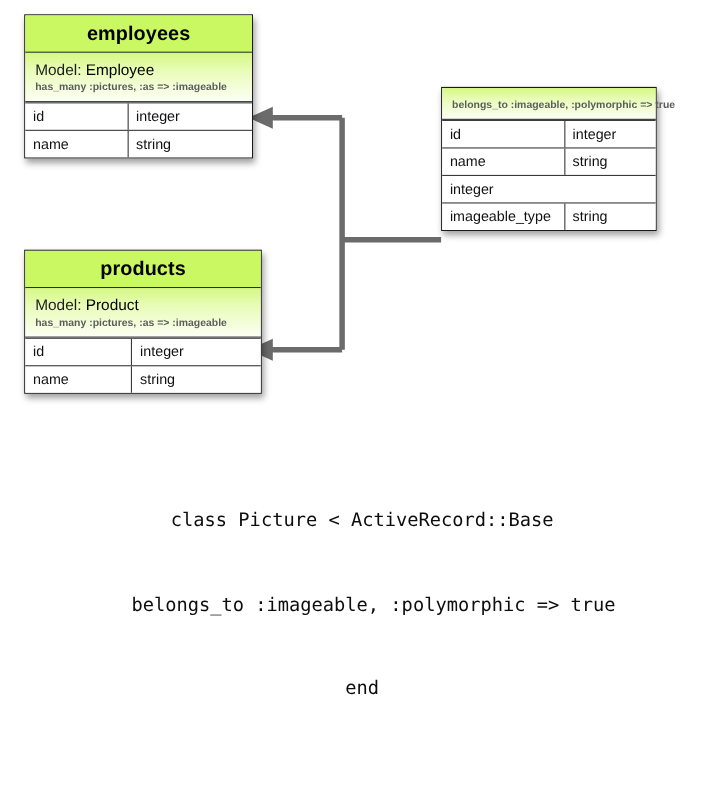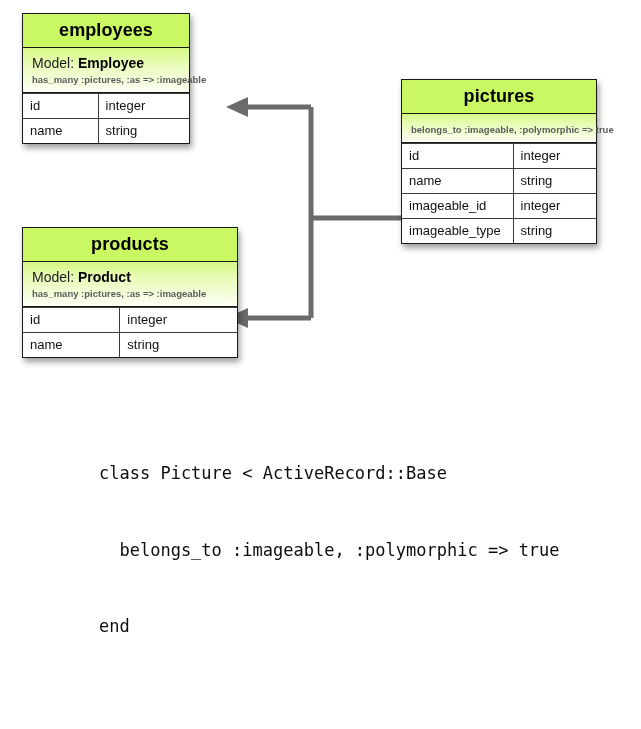--- a/index.html
+++ b/index.html
@@ -41,21 +41,21 @@
     border-bottom: 1.5px solid #1a1a1a;
     padding: 7px 9px 7px 9px;
   }
   .model-line {
     font-size: 14px;
     color: #1c1c1c;
     line-height: 1.15;
     white-space: nowrap;
   }
   .model-line .model-name {
-    font-weight: bold;
+    font-weight: normal;
     color: #000000;
   }
   .assoc-line {
     font-size: 9.5px;
     color: #5c5c5c;
     line-height: 1.2;
     margin-top: 3px;
     white-space: nowrap;
     font-weight: bold;
   }
@@ -81,21 +81,21 @@
     border-right: 1px solid #3a3a3a;
   }
 
   
   .entity.narrow .field-name { width: 45.5%; }
   .entity.narrow .field-type { width: 54.5%; }
   .entity.wide   .field-name { width: 57.5%; }
   .entity.wide   .field-type { width: 42.5%; }
 
   
-  #entity-employees { left: 22px;  top: 13px;  width: 168px; }
+  #entity-employees { left: 22px;  top: 13px;  width: 208px; }
   #entity-products  { left: 22px;  top: 227px; width: 216px; }
   #entity-pictures  { left: 401px; top: 79px;  width: 196px; }
 
   
   #connector {
     position: absolute;
     left: 0; top: 0;
     width: 641px;
     height: 729px;
     z-index: 1;
@@ -106,21 +106,21 @@
   #code-block {
     position: absolute;
     left: 99px;
     top: 410px;
     font-family: "DejaVu Sans Mono", "Liberation Mono", monospace;
     font-size: 17px;
     line-height: 25.5px;
     color: #0d0d0d;
     white-space: pre;
   }
-  .code-line { white-space: pre; min-height: 25.5px; }
+  .code-line { white-space: pre; min-height: 25.5px; text-align: center; }
   .code-blank { height: 25.5px; }
 </style>
 </head>
 <body>
 
 <svg id="connector" viewBox="0 0 641 729" width="641" height="729">
 
   <path d="M 401 218 L 311 218" fill="none" stroke="#6b6b6b" stroke-width="5"></path>
 
   <path d="M 311 107 L 311 318" fill="none" stroke="#6b6b6b" stroke-width="5"></path>
@@ -160,34 +160,32 @@
     <div class="field-name">id</div>
     <div class="field-type">integer</div>
   </div>
   <div class="field-row">
     <div class="field-name">name</div>
     <div class="field-type">string</div>
   </div>
 </div>
 
 <div class="entity wide" id="entity-pictures">
-  <div class="entity-title">pictures</div>
   <div class="entity-model">
     <div class="assoc-line">belongs_to :imageable, :polymorphic =&gt; true</div>
   </div>
   <div class="field-row">
     <div class="field-name">id</div>
     <div class="field-type">integer</div>
   </div>
   <div class="field-row">
     <div class="field-name">name</div>
     <div class="field-type">string</div>
   </div>
   <div class="field-row">
-    <div class="field-name">imageable_id</div>
     <div class="field-type">integer</div>
   </div>
   <div class="field-row">
     <div class="field-name">imageable_type</div>
     <div class="field-type">string</div>
   </div>
 </div>
 
 <div id="code-block">
   <div class="code-line">class Picture &lt; ActiveRecord::Base</div>

